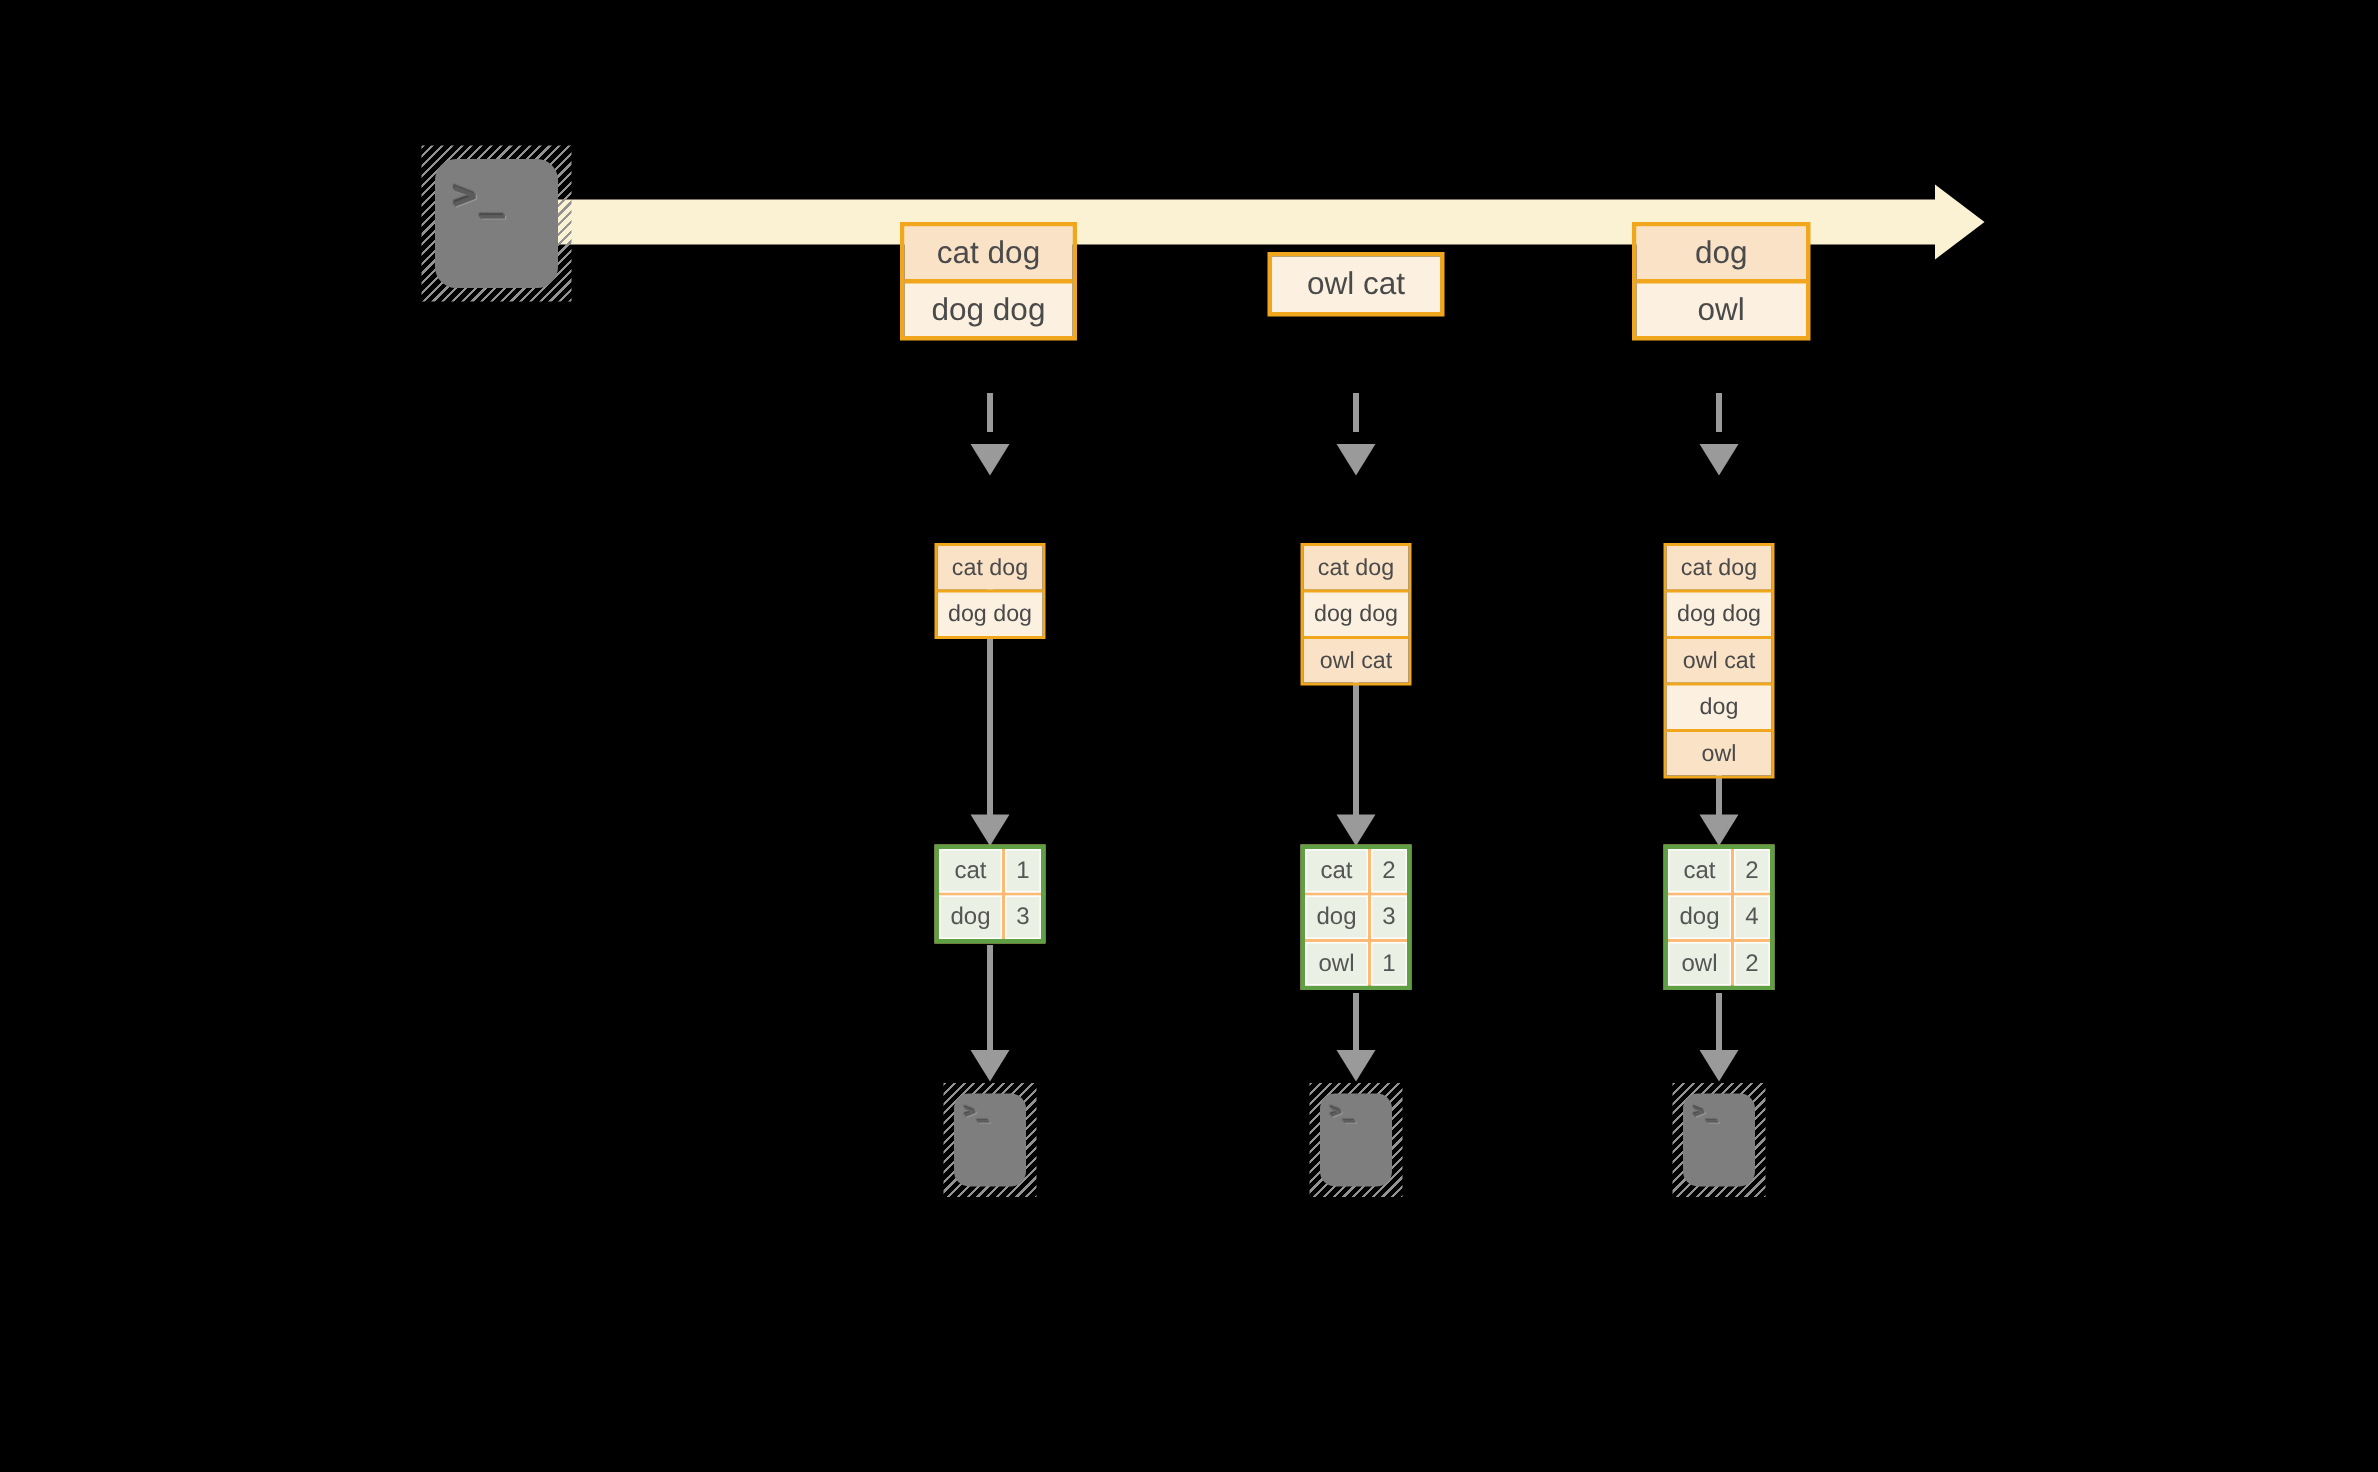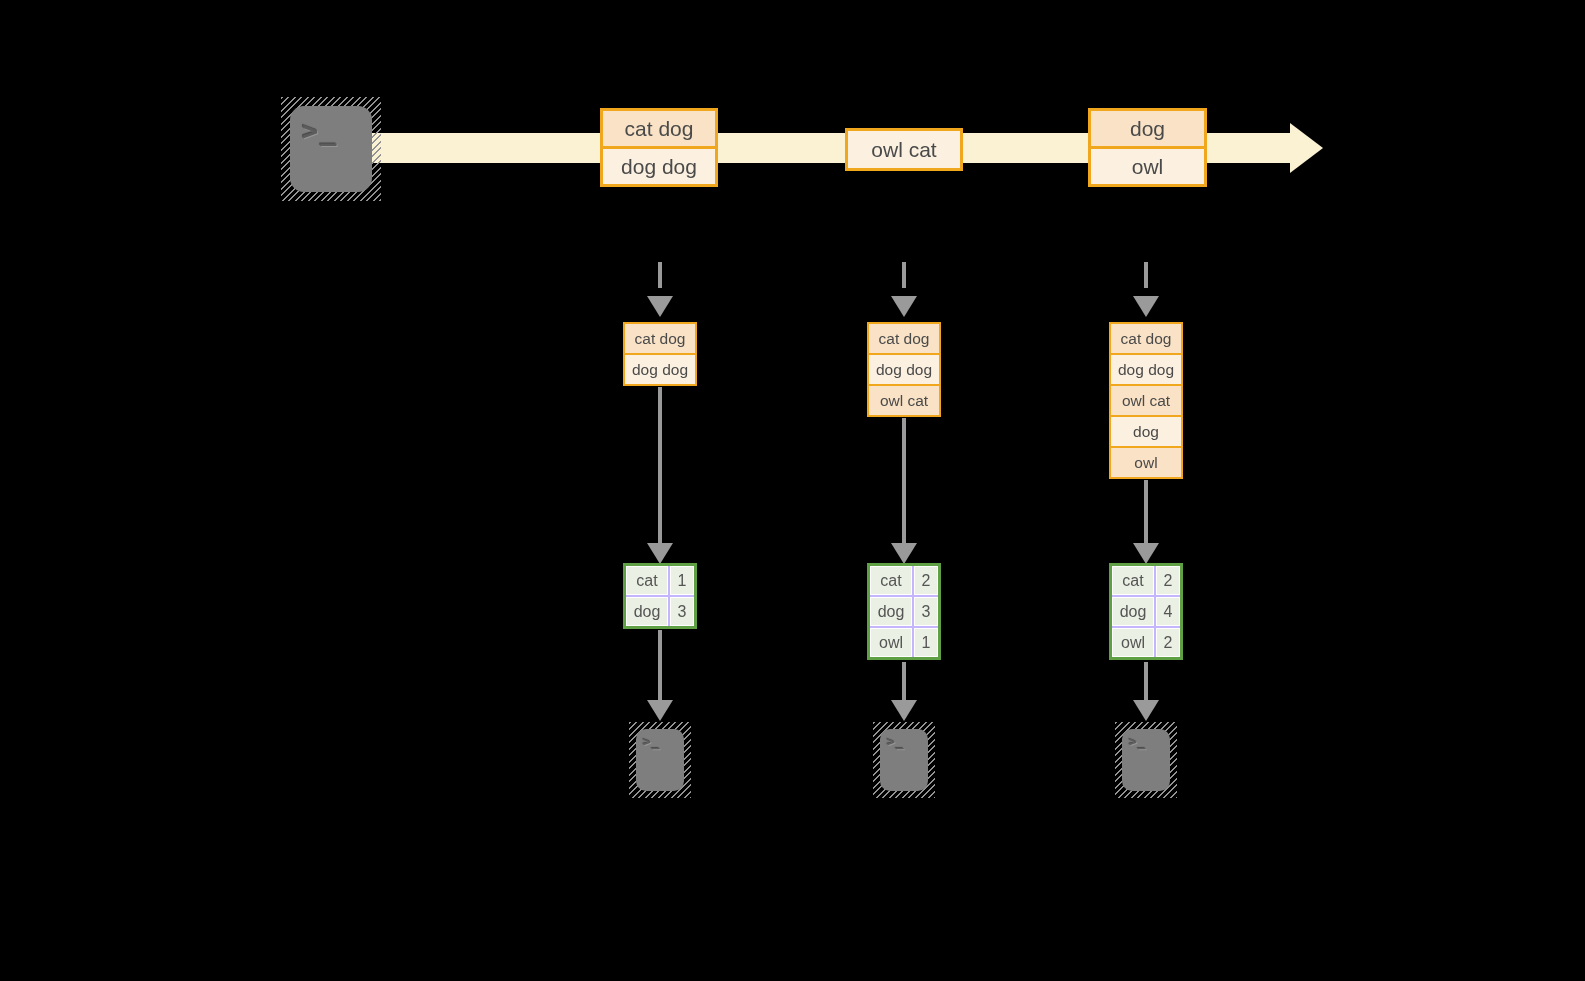--- a/index.html
+++ b/index.html
@@ -25,35 +25,35 @@
   
   .shaft{position:absolute;background:#FBF2D4;z-index:1;}
   .tri{position:absolute;width:0;height:0;}
   .tri.right{z-index:1;border-top:25px solid transparent;border-bottom:25px solid transparent;border-left:33px solid #FBF2D4;}
   .tri.down{z-index:2;border-left:13px solid transparent;border-right:13px solid transparent;border-top:21px solid #9A9A9A;}
   
   .vline{position:absolute;width:4px;background:#9A9A9A;z-index:2;}
   
   .obox{
     position:absolute;border:3px solid #F0A71E;display:flex;flex-direction:column;
-    z-index:3;box-sizing:border-box;
+    z-index:3;box-sizing:border-box;margin-top:40px;
   }
   .obox .cell{display:flex;align-items:center;justify-content:center;color:#4A4A4A;}
   .obox.big .cell{flex:1;font-size:21px;}
   .obox.big .cell + .cell{border-top:3px solid #F0A71E;}
   .obox.sbox{border-width:2.5px;}
   .obox.sbox .cell{height:29px;flex:none;font-size:15.5px;}
   .obox.sbox .cell + .cell{border-top:2px solid #F0A71E;}
   .peach{background:#F9E2C6;}
   .cream{background:#FCF1E0;}
   
   .gtable{
     position:absolute;z-index:3;box-sizing:border-box;width:74px;
     display:grid;grid-template-columns:1fr 24px;gap:2px;
-    background:#c4b5fd;border:3px solid #5FA045;
+    background:#fdba74;border:3px solid #5FA045;
   }
   .gtable .gcell{
     background:#EAF0E3;border:1px solid #fff;box-sizing:border-box;height:29px;
     display:flex;align-items:center;justify-content:center;font-size:16px;color:#555;
   }
   
   .qband{
     position:absolute;left:695px;top:462px;width:428px;height:46px;background:#FFFFFF;z-index:1;
     display:flex;align-items:center;justify-content:center;
     font-size:33px;color:#2B2B2B;letter-spacing:0.5px;

